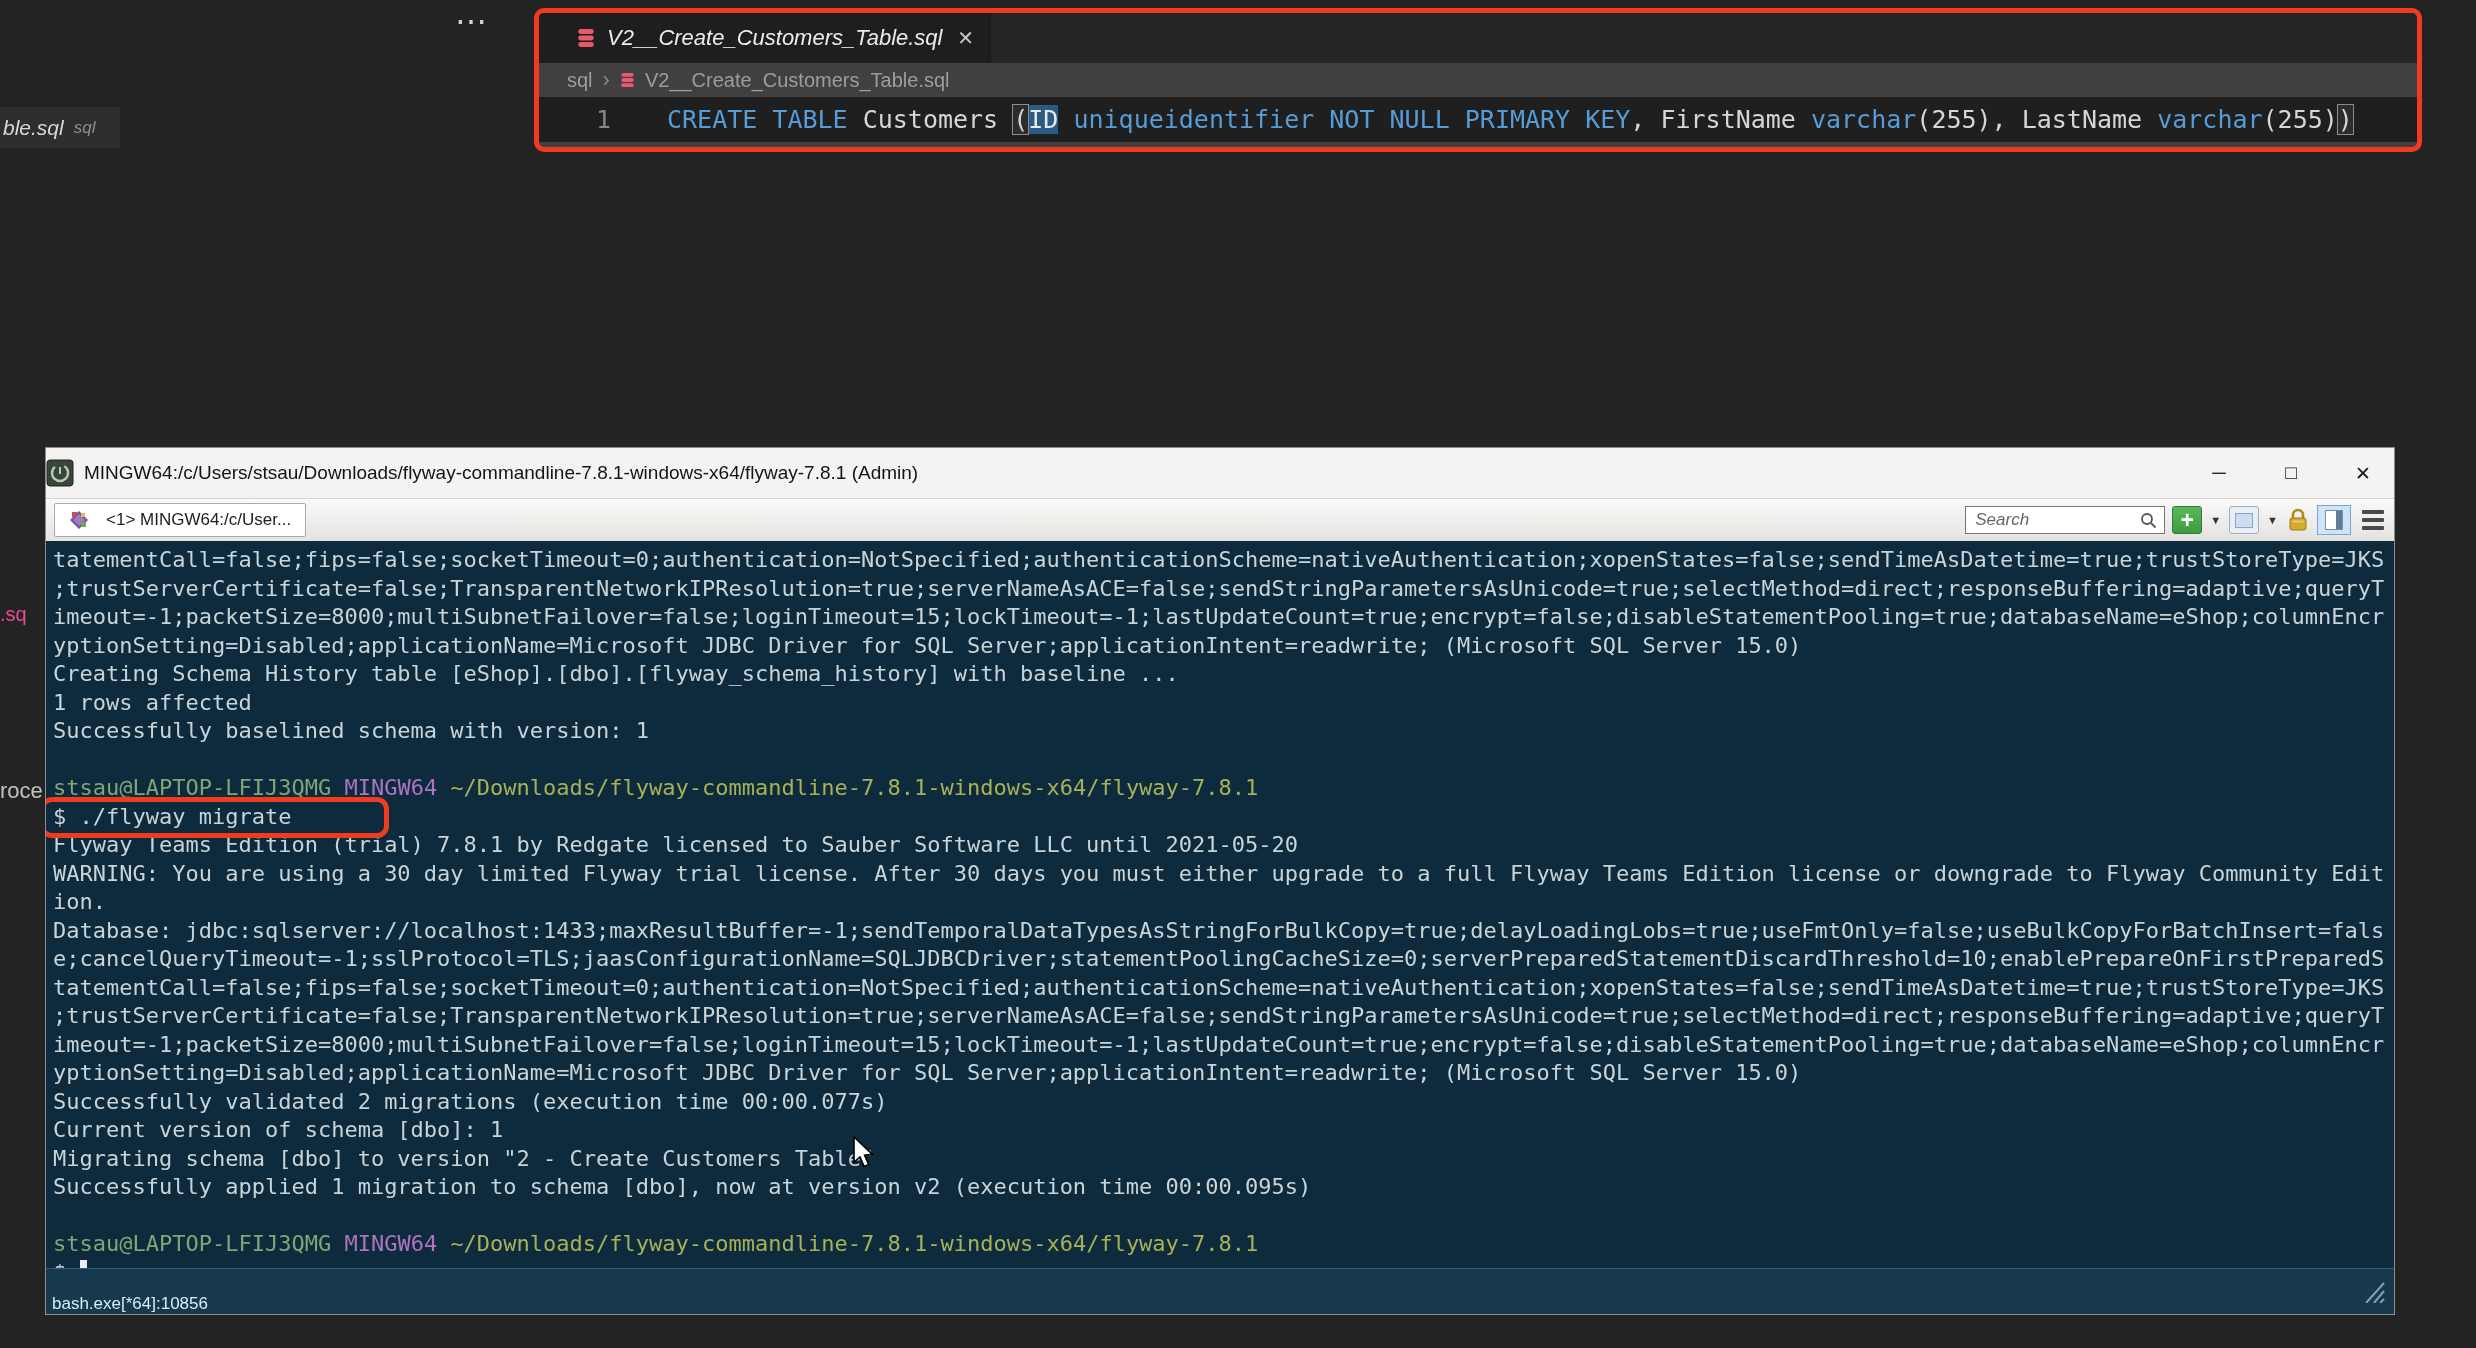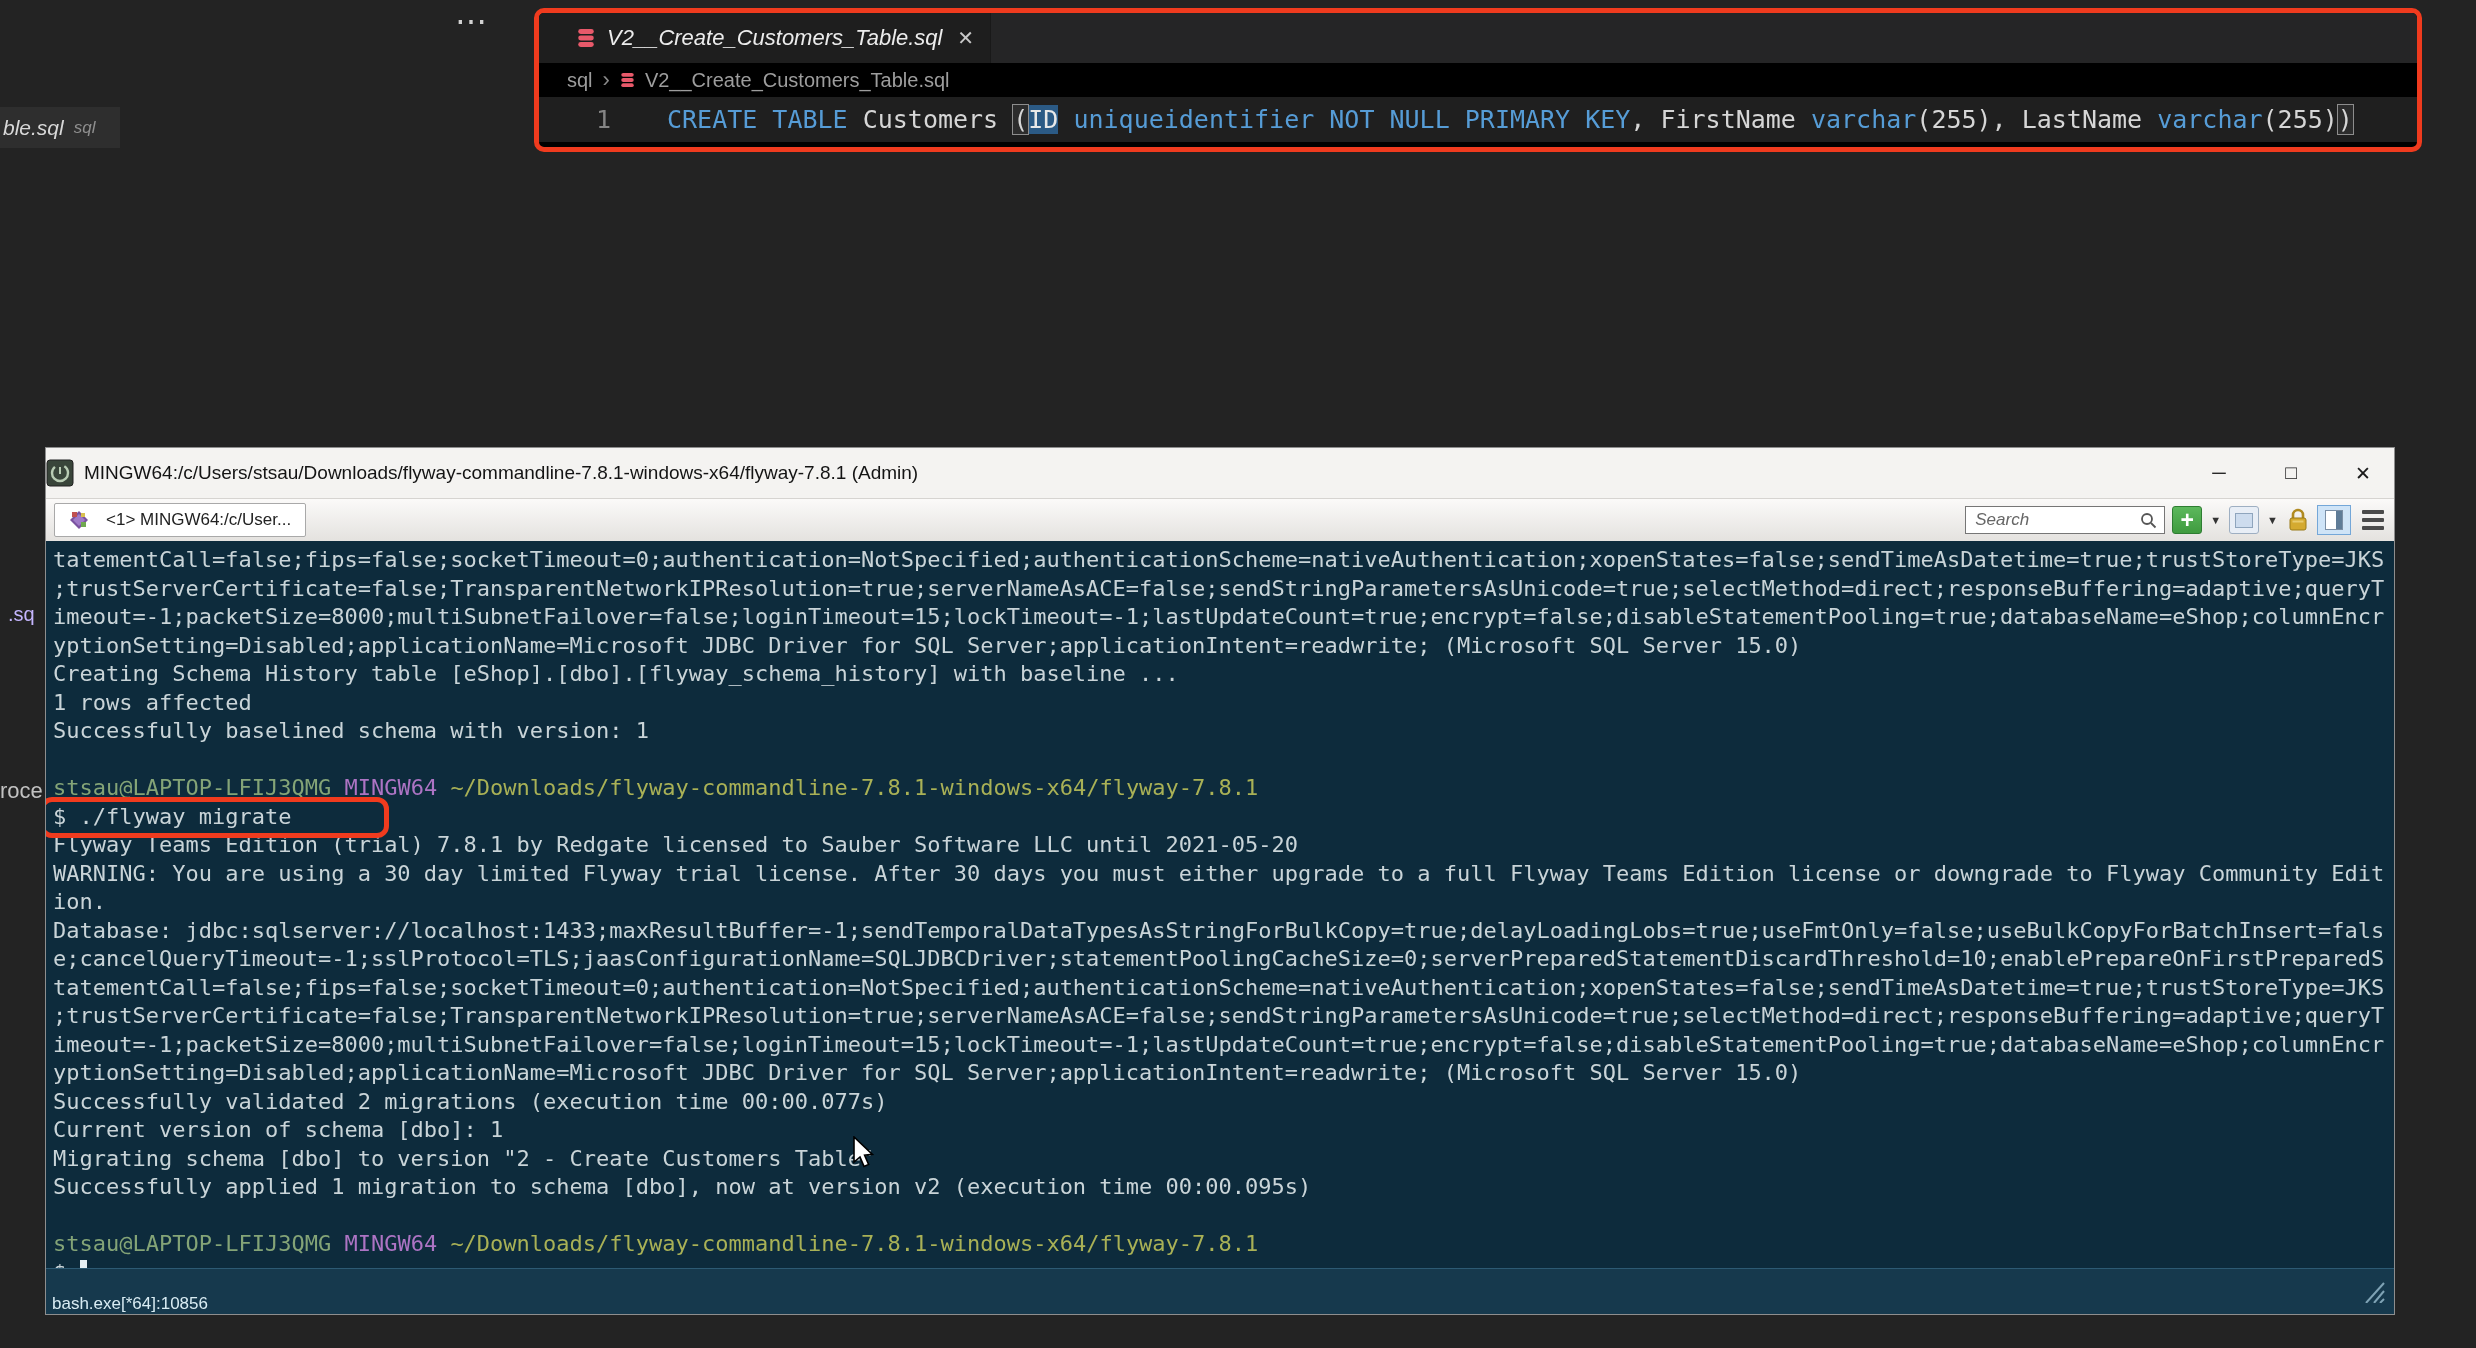--- a/index.html
+++ b/index.html
@@ -6,27 +6,27 @@
   body{
     position:relative;width:2476px;height:1348px;background:#232323;
     overflow:hidden;font-family:"Liberation Sans",sans-serif;
   }
 
   
   .frag-tab{position:absolute;left:0;top:107px;width:120px;height:41px;background:#2e2e2e;
     display:flex;align-items:center;gap:10px;padding-left:3px;box-sizing:border-box;}
   .frag-tab .fname{font-style:italic;font-size:21px;color:#d8d8d8;}
   .frag-tab .flang{font-style:italic;font-size:17px;color:#8f8f8f;}
-  .frag-sq{position:absolute;left:8px;top:603px;font-size:20px;color:#c4b5fd;}
+  .frag-sq{position:absolute;left:0;top:603px;font-size:20px;color:#ec4899;}
   .frag-roce{position:absolute;left:0;top:778px;font-size:22px;color:#c2c2c2;}
   .editor-ellipsis{position:absolute;left:455px;top:2px;font-size:32px;color:#d2d2d2;letter-spacing:2px;}
 
   
   .editor{position:absolute;left:534px;top:8px;width:1888px;height:144px;
-    border:5px solid #f03b1e;border-radius:10px;background:#000000;
+    border:5px solid #f03b1e;border-radius:10px;background:#404040;
     box-sizing:border-box;overflow:hidden;}
   .etabbar{height:50px;background:#252526;display:flex;}
   .etab{width:452px;background:#1e1e1e;display:flex;align-items:center;
     padding:0 16px 0 38px;gap:12px;box-sizing:border-box;border-right:1px solid #191919;}
   .etab .fname{font-style:italic;font-size:22px;color:#ececec;flex:1;white-space:nowrap;}
   .etab .close{font-size:20px;color:#c8c8c8;}
   .ebreadcrumb{height:34px;display:flex;align-items:center;gap:10px;padding-left:28px;
     color:#9d9d9d;font-size:20px;}
   .ebreadcrumb .sep{font-size:22px;color:#8a8a8a;}
   .ecode{height:45px;display:flex;align-items:center;

